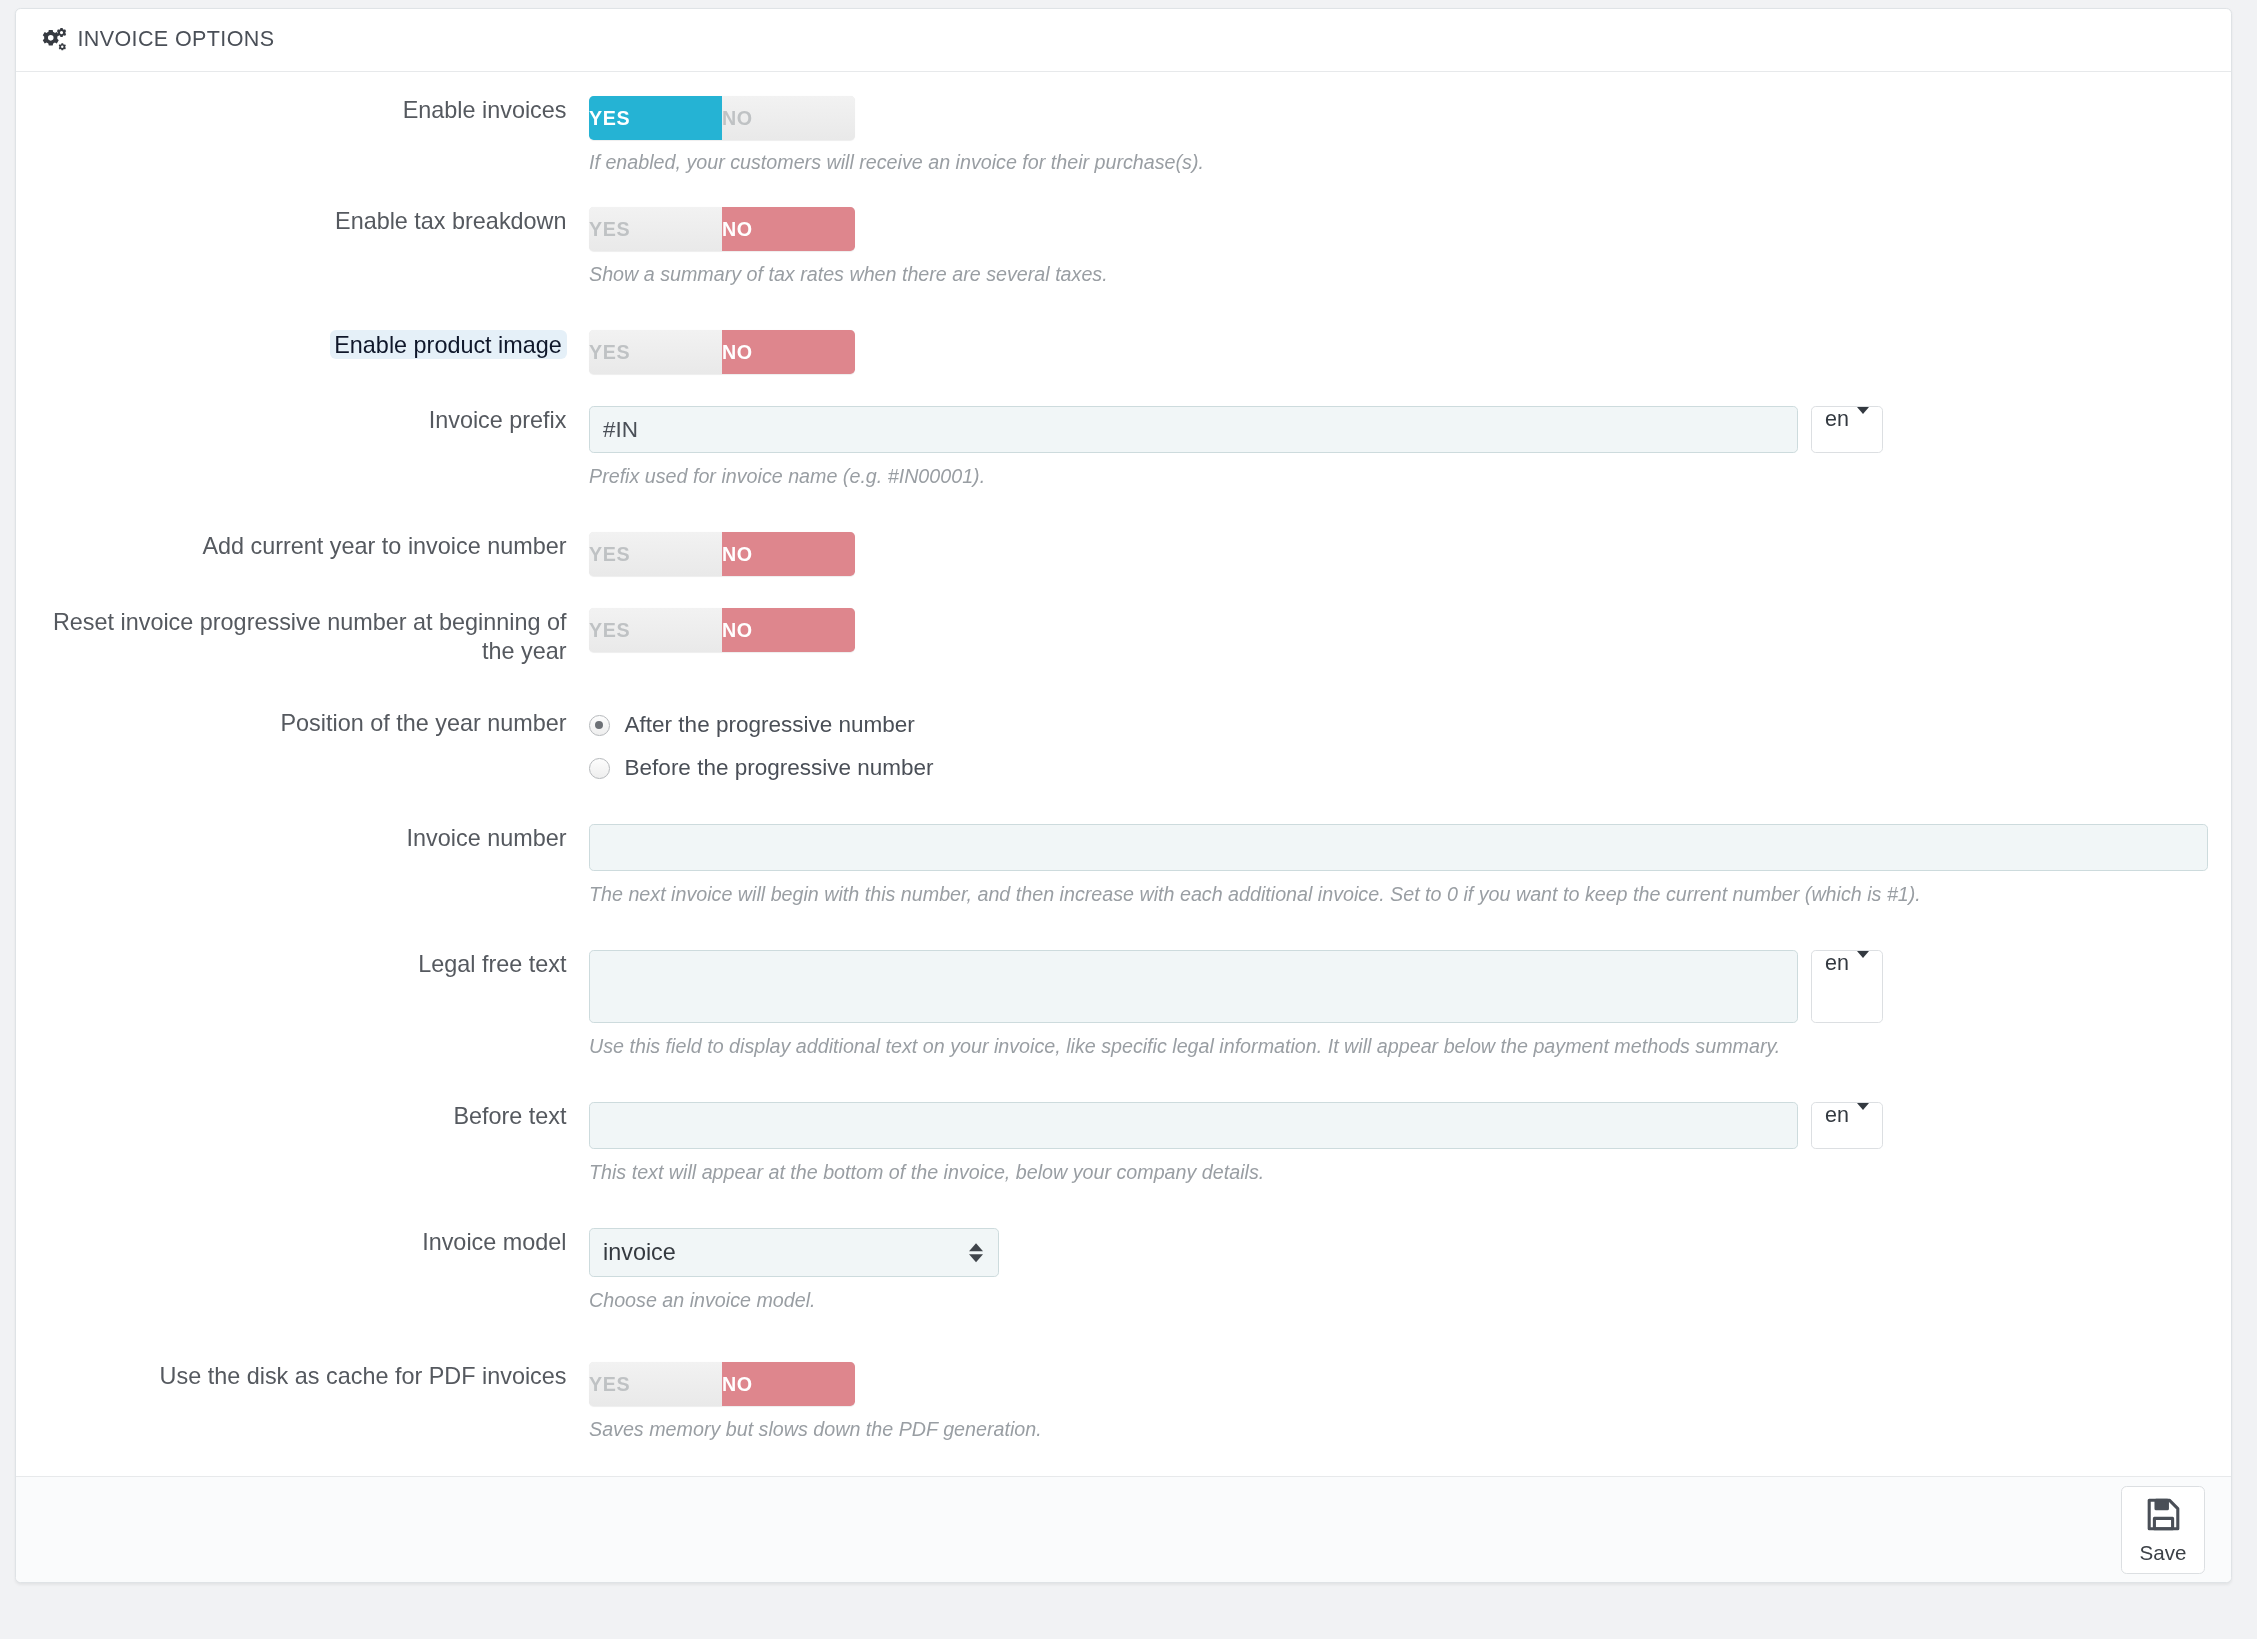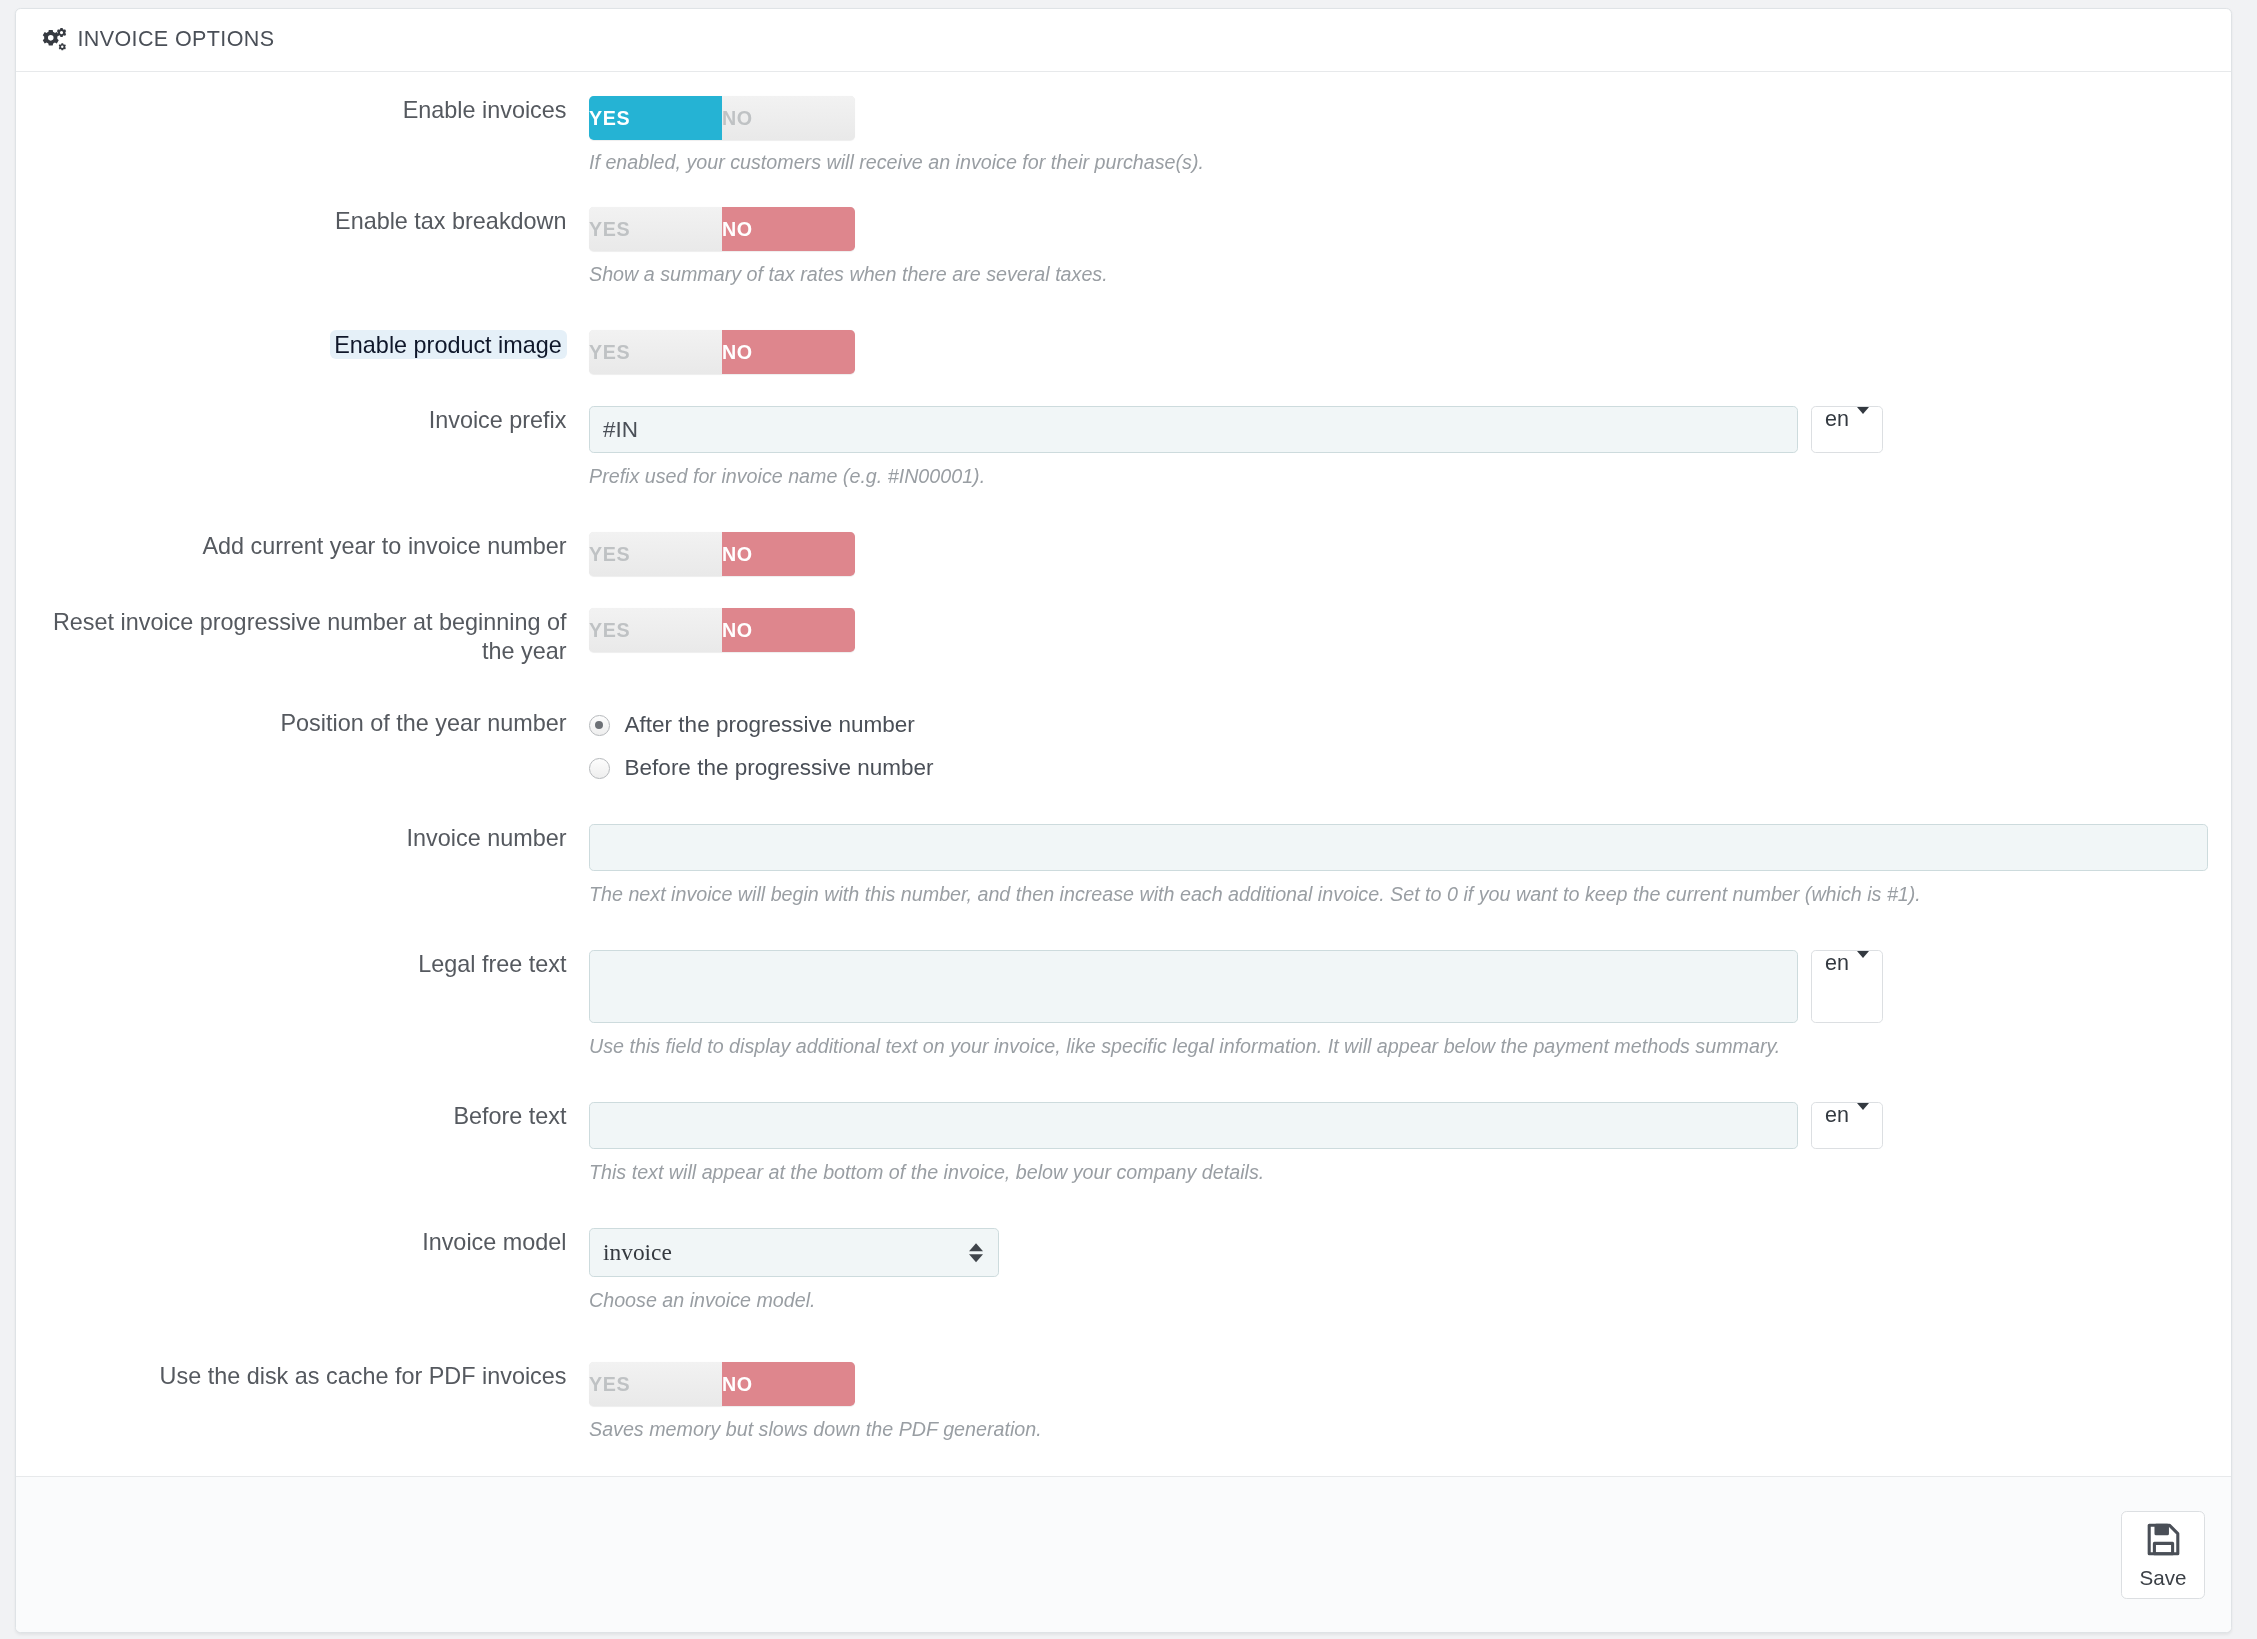--- a/index.html
+++ b/index.html
@@ -228,21 +228,20 @@
     background: #f1f6f7;
     border: 0.9px solid #cddbdd;
     border-radius: 4.7px;
     display: flex;
     align-items: center;
     padding: 0 13px;
     box-sizing: border-box;
     font-size: 23.4px;
     color: #353a40;
     cursor: pointer;
-    font-family: Liberation Serif, serif;
   }
   .select-arrows {
     position: absolute;
     right: 15px;
     top: 50%;
     transform: translateY(-50%);
     display: flex;
     flex-direction: column;
     gap: 3.7px;
   }
@@ -257,21 +256,21 @@
     border-left: 7.5px solid transparent;
     border-right: 7.5px solid transparent;
     border-top: 8.4px solid #40454b;
   }
 
   
   .panel-footer {
     background: #fafbfc;
     border-top: 0.9px solid #e7e9eb;
     border-radius: 0 0 5.6px 5.6px;
-    height: 156px;
+    height: 106px;
     display: flex;
     align-items: center;
     justify-content: flex-end;
     padding-right: 26px;
     box-sizing: border-box;
   }
   .save-btn {
     background: #ffffff;
     border: 0.9px solid #dcdfe2;
     border-radius: 5.6px;

